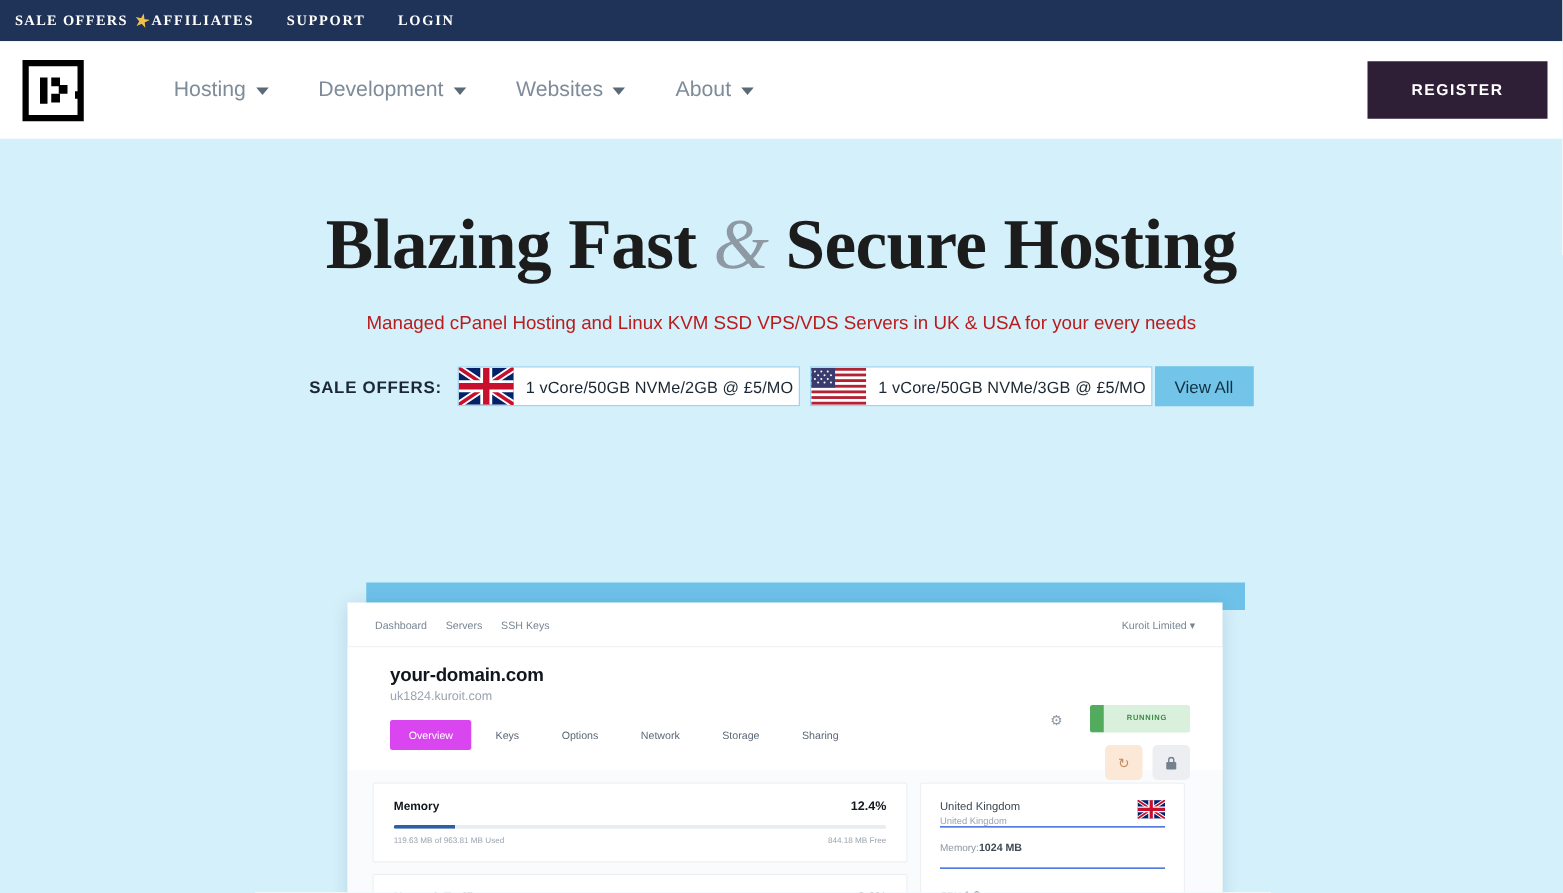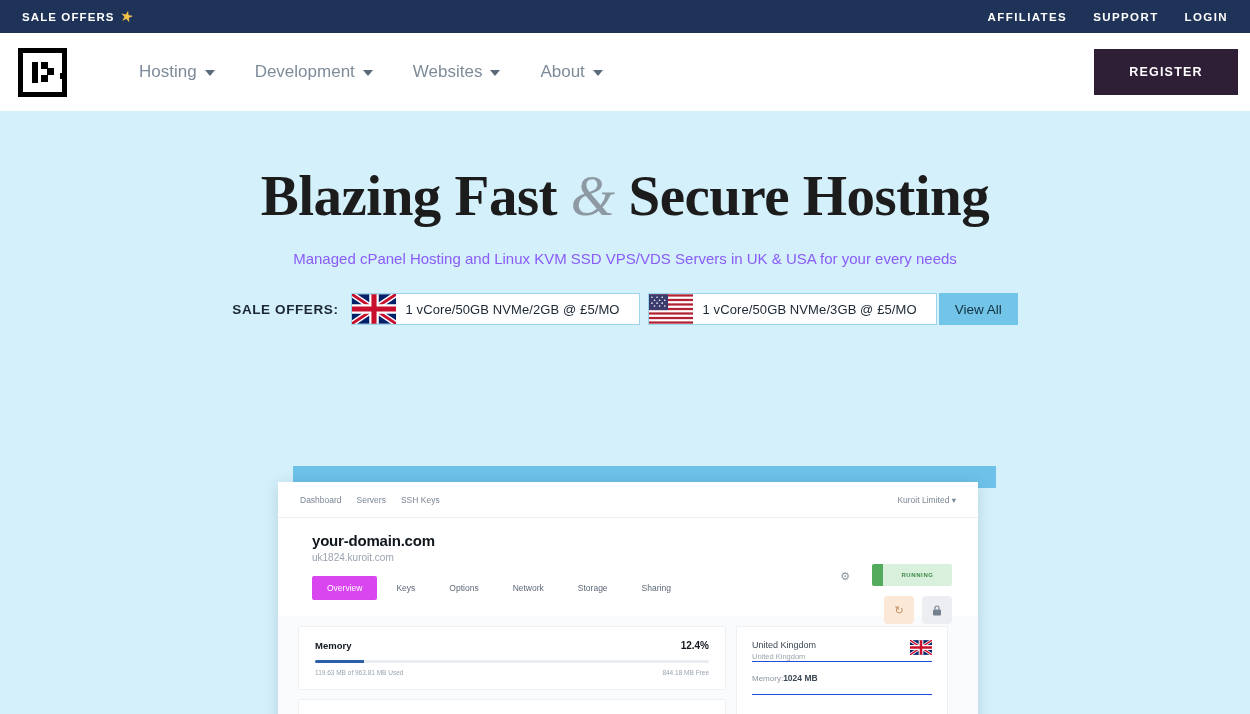--- a/index.html
+++ b/index.html
@@ -9,22 +9,22 @@
     background: #ffffff;
     font-family: "Liberation Sans", sans-serif;
   }
 
   
   .topbar {
     height: 33px;
     background: #1e3357;
     display: flex;
     align-items: center;
-    justify-content: space-between;
-    padding: 0 22px;
+    padding: 0 12px;
+    font-family: Liberation Serif, serif;
   }
   .topbar-left {
     display: flex;
     align-items: center;
     gap: 6px;
     color: #ffffff;
     font-size: 11.5px;
     font-weight: bold;
     letter-spacing: 1.1px;
   }
@@ -114,42 +114,42 @@
     font-weight: bold;
     font-size: 57px;
     color: #1c1c1c;
     letter-spacing: -0.5px;
   }
   .amp { color: #8e9aa3; font-style: italic; font-weight: normal; }
   .hero-sub {
     text-align: center;
     margin-top: 22px;
     font-size: 15px;
-    color: #8b5cf6;
+    color: #b91c1c;
   }
 
   .offers-row {
     margin-top: 26px;
     display: flex;
     align-items: center;
     justify-content: center;
   }
   .offers-label {
     font-size: 13.5px;
     font-weight: bold;
     letter-spacing: 0.6px;
     color: #1b2733;
     margin-right: 12px;
   }
   .offer-chip {
     height: 32px;
     background: #ffffff;
     border: 1px solid #9ad4ee;
     display: flex; align-items: center;
-    padding-right: 19px;
+    padding-right: 4px;
     cursor: pointer;
   }
   .offer-chip + .offer-chip { margin-left: 8px; }
   .offer-text {
     font-size: 13px;
     color: #1b2733;
     margin-left: 10px;
     letter-spacing: 0.1px;
   }
   .flag { width: 44px; height: 30px; flex: 0 0 auto; display:block; }

